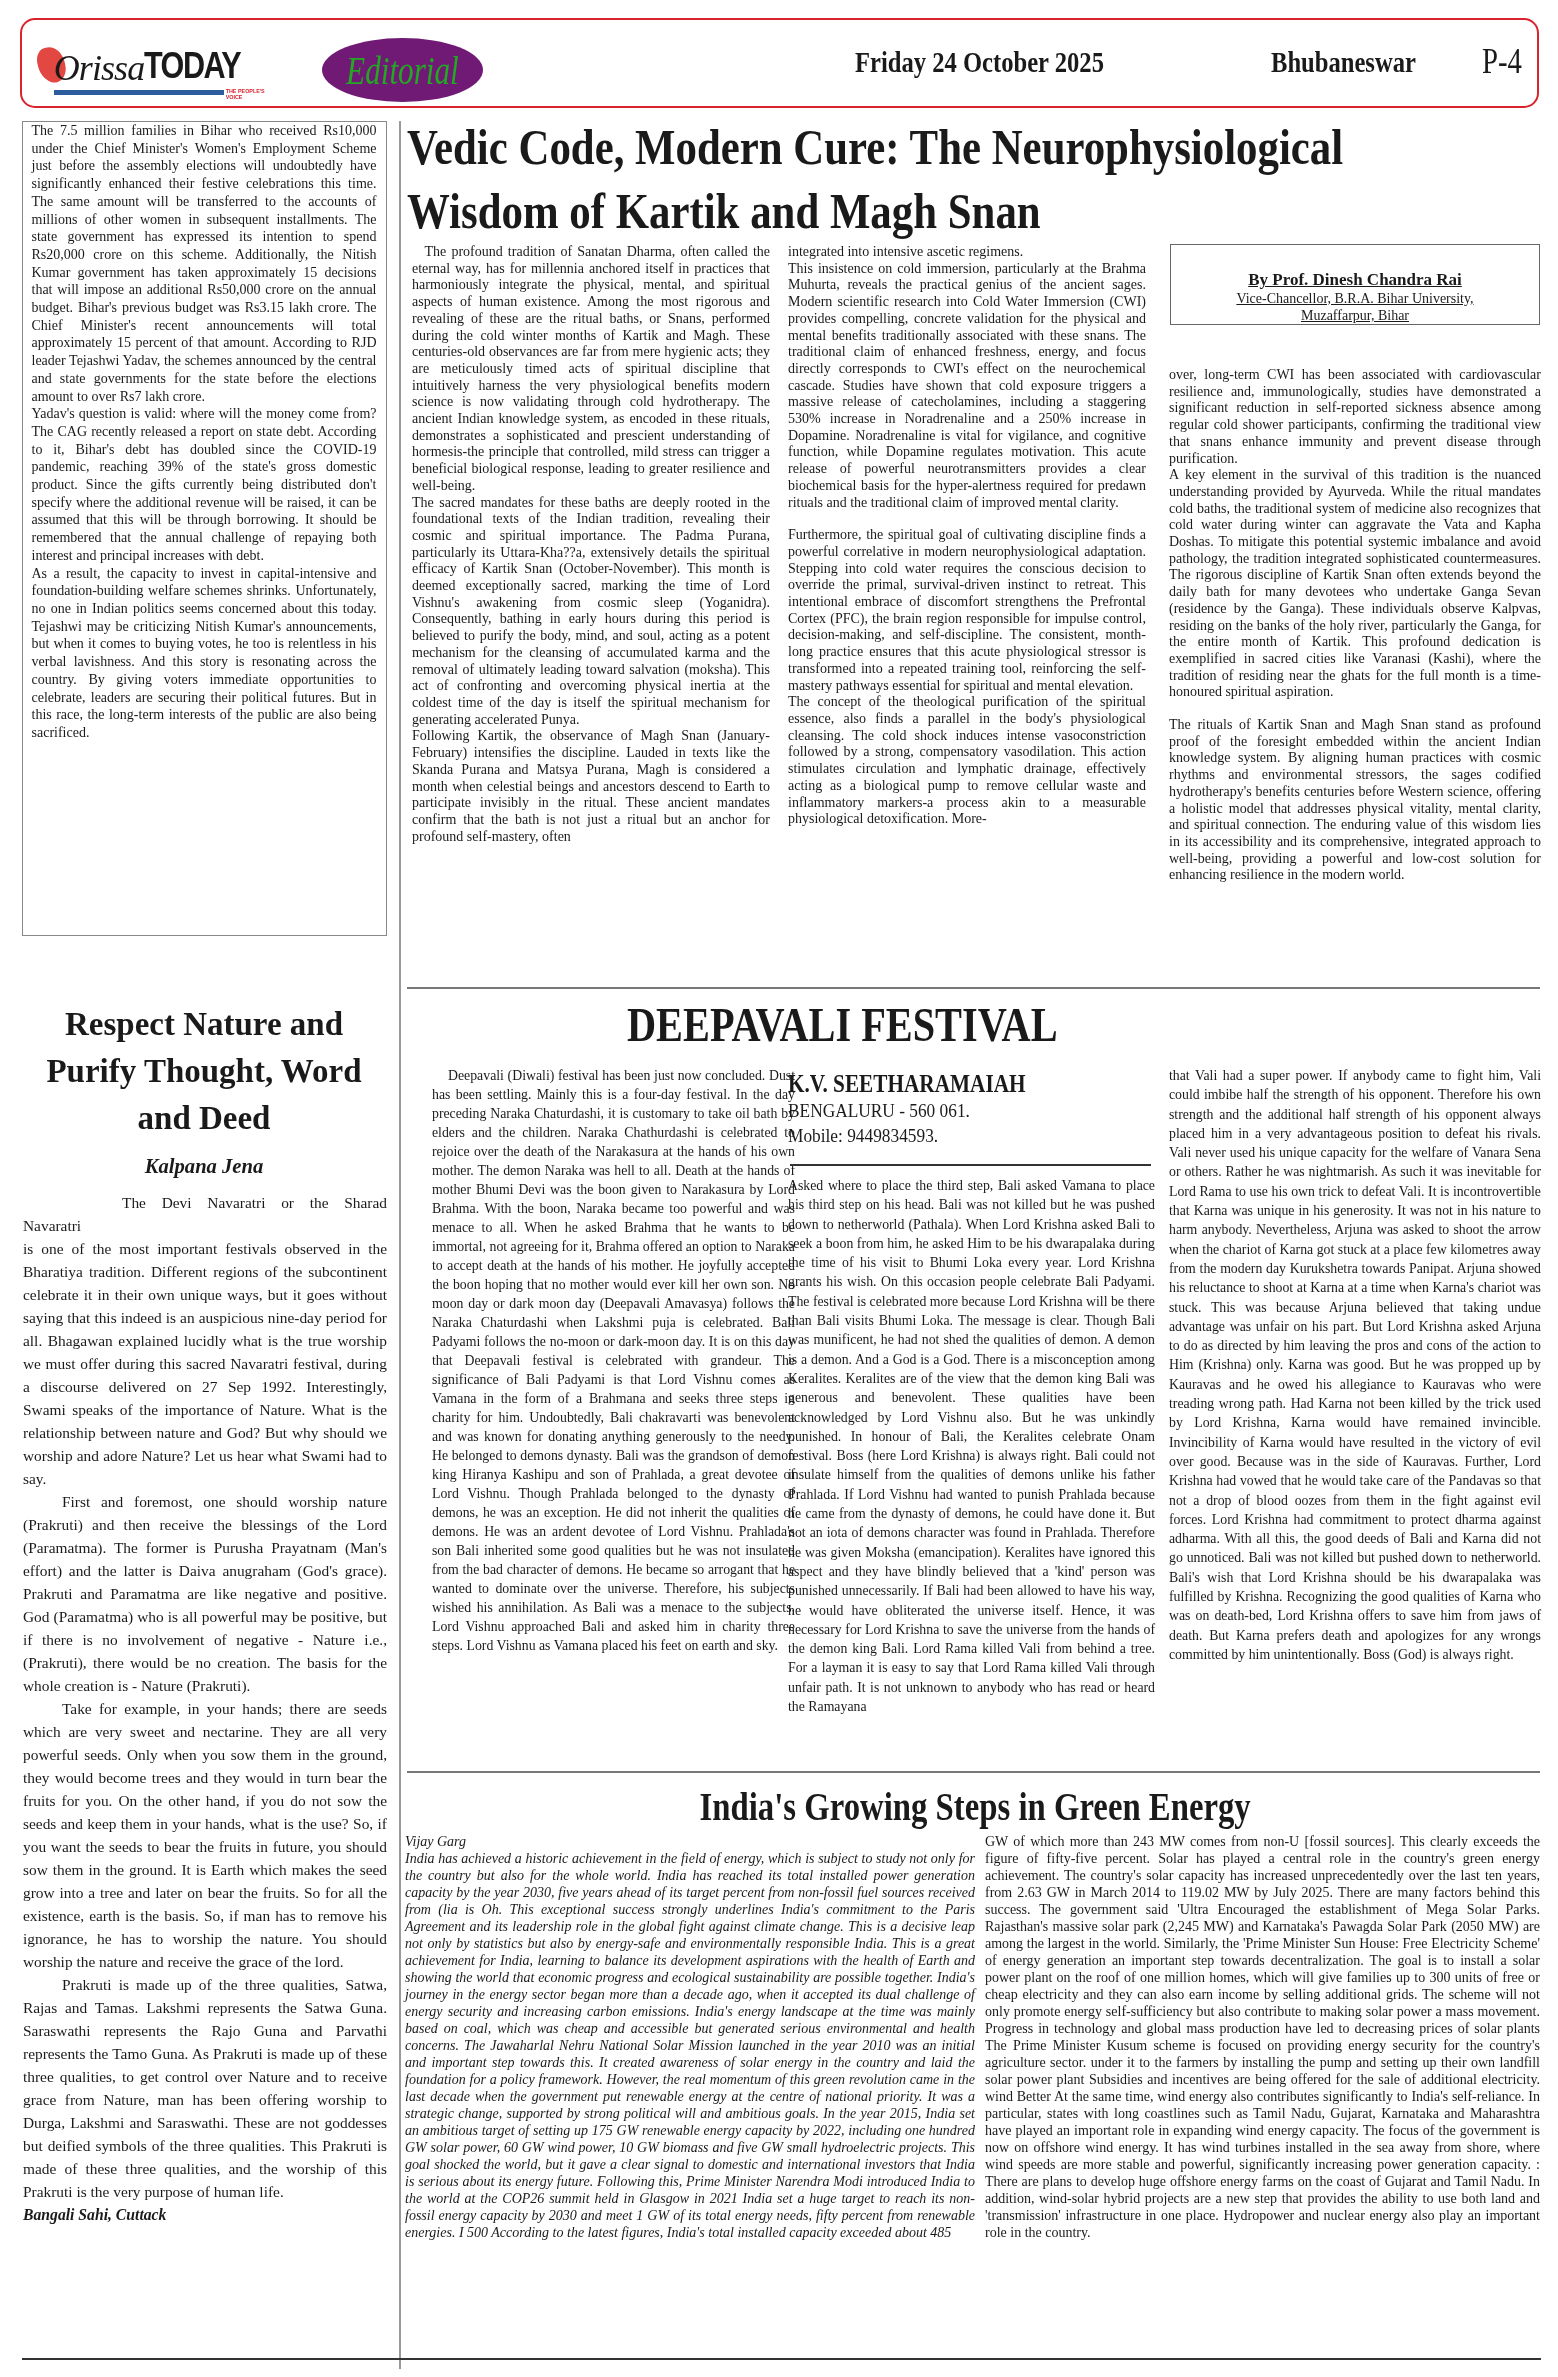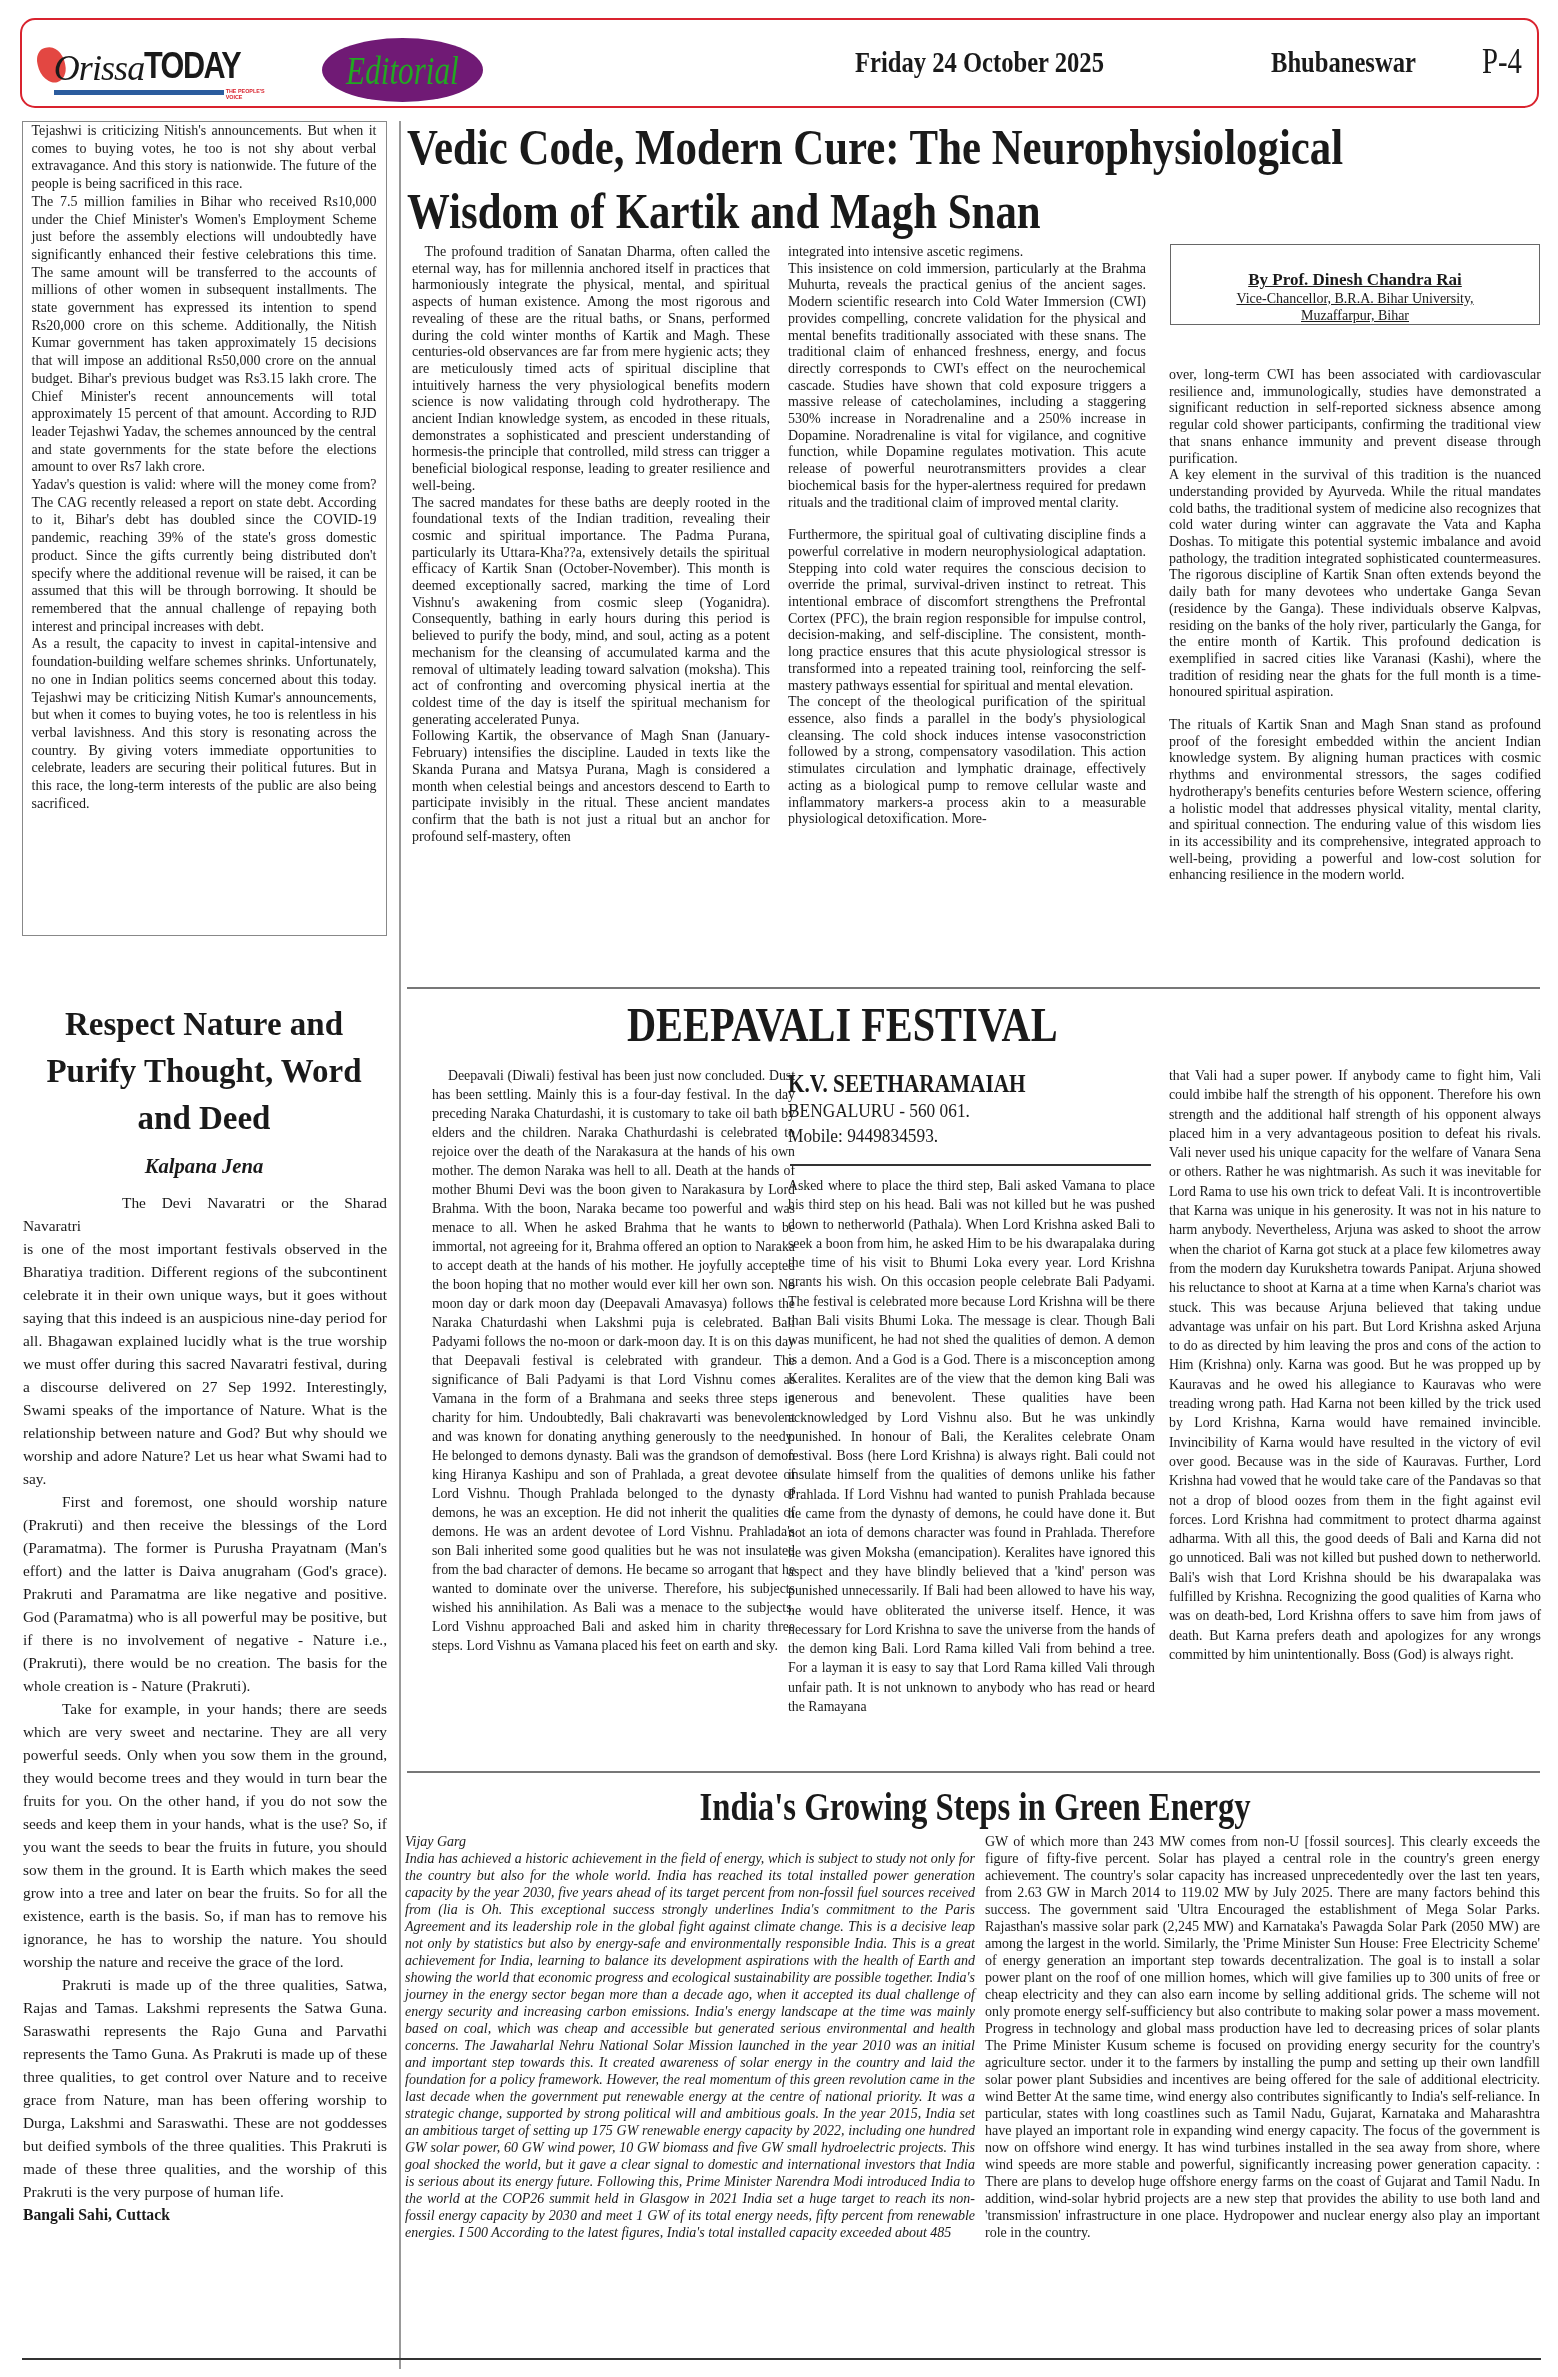--- a/index.html
+++ b/index.html
@@ -48,21 +48,21 @@
   .byline-box { position: absolute; left: 1170px; top: 244px; width: 370px; height: 81px; border: 1.3px solid #666; text-align: center; padding-top: 25px; text-decoration: underline; }
   .byline-box .name { font-weight: bold; font-size: 17px; }
   .byline-box .sub { font-size: 14px; line-height: 17px; }
 
   
   #rn-title { position: absolute; left: 21.5px; top: 1001px; width: 365px; font-size: 33px; line-height: 47px; }
   #rn-author { position: absolute; left: 21.5px; top: 1155px; width: 365px; text-align: center; font-weight: bold; font-style: italic; font-size: 20.6px; }
   #rn-body { left: 23px; top: 1191px; width: 364px; font-size: 15.4px; line-height: 23px; }
   #rn-body .lead { text-indent: 99px; }
   #rn-body .indent { text-indent: 39px; }
-  #rn-sign { font-weight: bold; font-size: 15.7px; }
+  #rn-sign { font-weight: bold; font-style: italic; font-size: 15.7px; }
 
   
   #dp-title { position: absolute; left: 627px; top: 1000px; width: 716px; font-size: 48px; line-height: 50px; text-align: left; }
   #dp-title span { display: inline-block; transform: scaleX(0.84); transform-origin: left; white-space: nowrap; }
   #dp-c1 { left: 412px; top: 1066px; width: 363px; font-size: 13.8px; line-height: 19px; margin-left: 20px; }
   #dp-c1 p { text-indent: 16px; }
   .dp-author { position: absolute; left: 788px; top: 1070px; width: 367px; }
   .dp-author .name { font-weight: bold; font-size: 25px; transform: scaleX(0.85); transform-origin: left; white-space: nowrap; }
   .dp-author .line { font-size: 19.7px; line-height: 25px; transform: scaleX(0.88); transform-origin: left; white-space: nowrap; }
   #dp-c2 { left: 788px; top: 1176px; width: 367px; font-size: 13.8px; line-height: 19.3px; }
@@ -88,21 +88,20 @@
   <div class="editorial-badge">
     <span>Editorial</span>
   </div>
   <div class="mast-date">Friday 24 October 2025</div>
   <div class="mast-city">Bhubaneswar</div>
   <div class="mast-page">P-4</div>
 </header>
 
 <section class="box" id="lt-box">
   <div class="body-text">
-    <p>Tejashwi is criticizing Nitish's announcements. But when it comes to buying votes, he too is not shy about verbal extravagance. And this story is nationwide. The future of the people is being sacrificed in this race.</p>
     <p>The 7.5 million families in Bihar who received Rs10,000 under the Chief Minister's Women's Employment Scheme just before the assembly elections will undoubtedly have significantly enhanced their festive celebrations this time. The same amount will be transferred to the accounts of millions of other women in subsequent installments. The state government has expressed its intention to spend Rs20,000 crore on this scheme. Additionally, the Nitish Kumar government has taken approximately 15 decisions that will impose an additional Rs50,000 crore on the annual budget. Bihar's previous budget was Rs3.15 lakh crore. The Chief Minister's recent announcements will total approximately 15 percent of that amount. According to RJD leader Tejashwi Yadav, the schemes announced by the central and state governments for the state before the elections amount to over Rs7 lakh crore.</p>
     <p>Yadav's question is valid: where will the money come from? The CAG recently released a report on state debt. According to it, Bihar's debt has doubled since the COVID-19 pandemic, reaching 39% of the state's gross domestic product. Since the gifts currently being distributed don't specify where the additional revenue will be raised, it can be assumed that this will be through borrowing. It should be remembered that the annual challenge of repaying both interest and principal increases with debt.</p>
     <p>As a result, the capacity to invest in capital-intensive and foundation-building welfare schemes shrinks. Unfortunately, no one in Indian politics seems concerned about this today. Tejashwi may be criticizing Nitish Kumar's announcements, but when it comes to buying votes, he too is relentless in his verbal lavishness. And this story is resonating across the country. By giving voters immediate opportunities to celebrate, leaders are securing their political futures. But in this race, the long-term interests of the public are also being sacrificed.</p>
   </div>
 </section>
 
 <h1 class="headline" id="vedic-title">
   <span>Vedic Code, Modern Cure: The Neurophysiological</span><br>
   <span>Wisdom of Kartik and Magh Snan</span>
 </h1>

